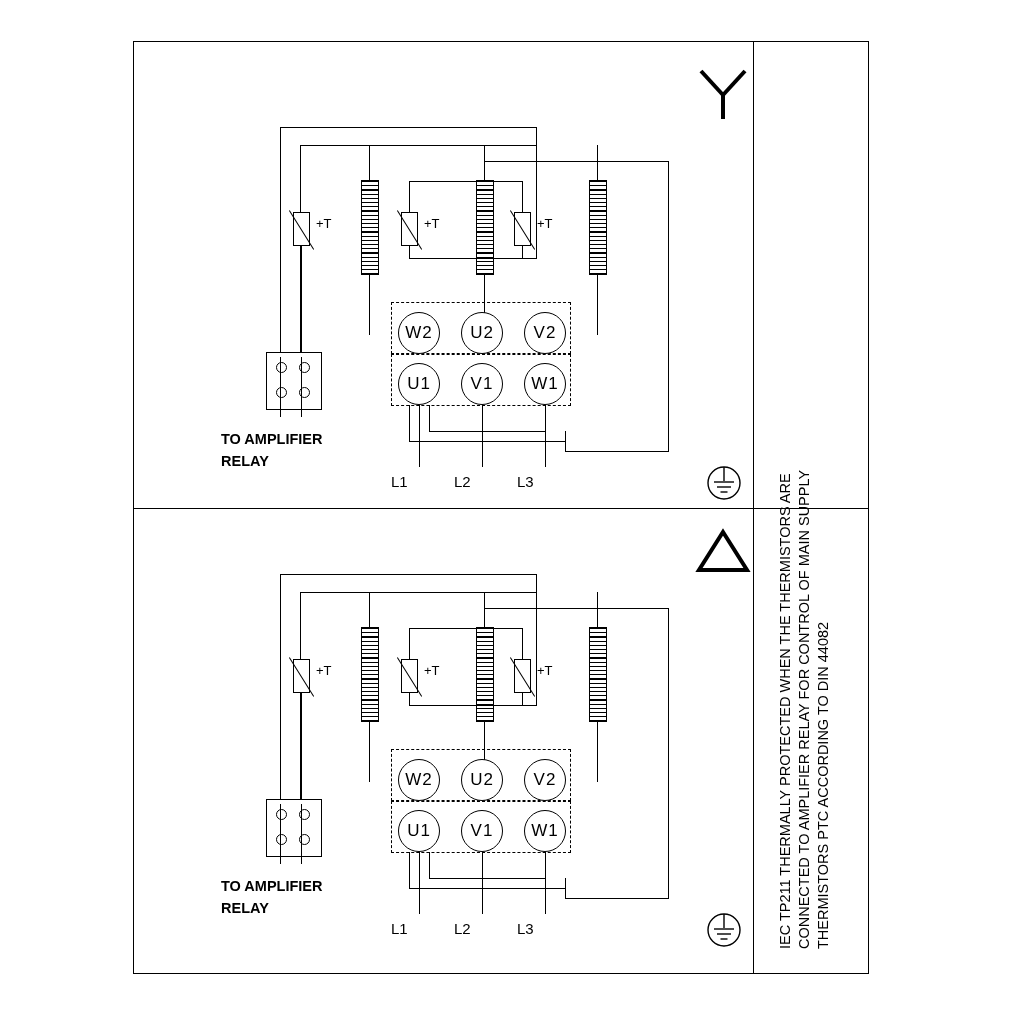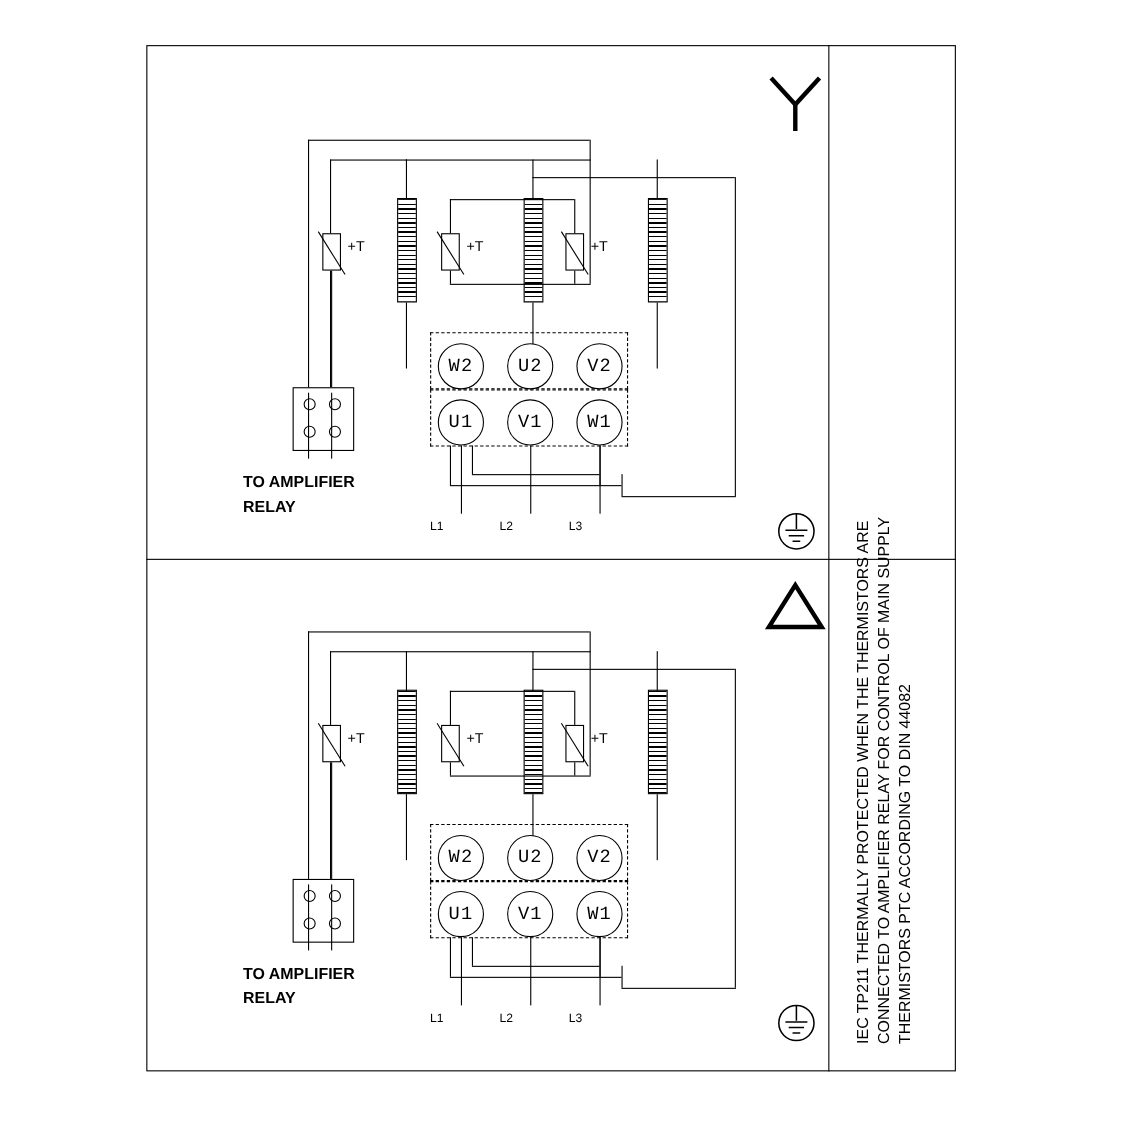--- a/index.html
+++ b/index.html
@@ -108,21 +108,20 @@
     height: 42px;
     border: 1.4px solid #000;
     border-radius: 50%;
     background: #fff;
     font-size: 17px;
     letter-spacing: 1px;
     display: flex;
     align-items: center;
     justify-content: center;
     box-sizing: border-box;
-    font-family: Liberation Mono, monospace;
   }
   
   .dashbox {
     position: absolute;
     border: 1.3px dashed #000;
     box-sizing: border-box;
     background: transparent;
   }
 
   
@@ -145,21 +144,21 @@
   }
   .amp-label {
     position: absolute;
     font-size: 14.5px;
     line-height: 22px;
     font-weight: bold;
   }
 
   .phase-label {
     position: absolute;
-    font-size: 11px;
+    font-size: 15px;
   }
 
   
   .sym-y, .sym-d {
     position: absolute;
   }
   .earth {
     position: absolute;
   }
 

